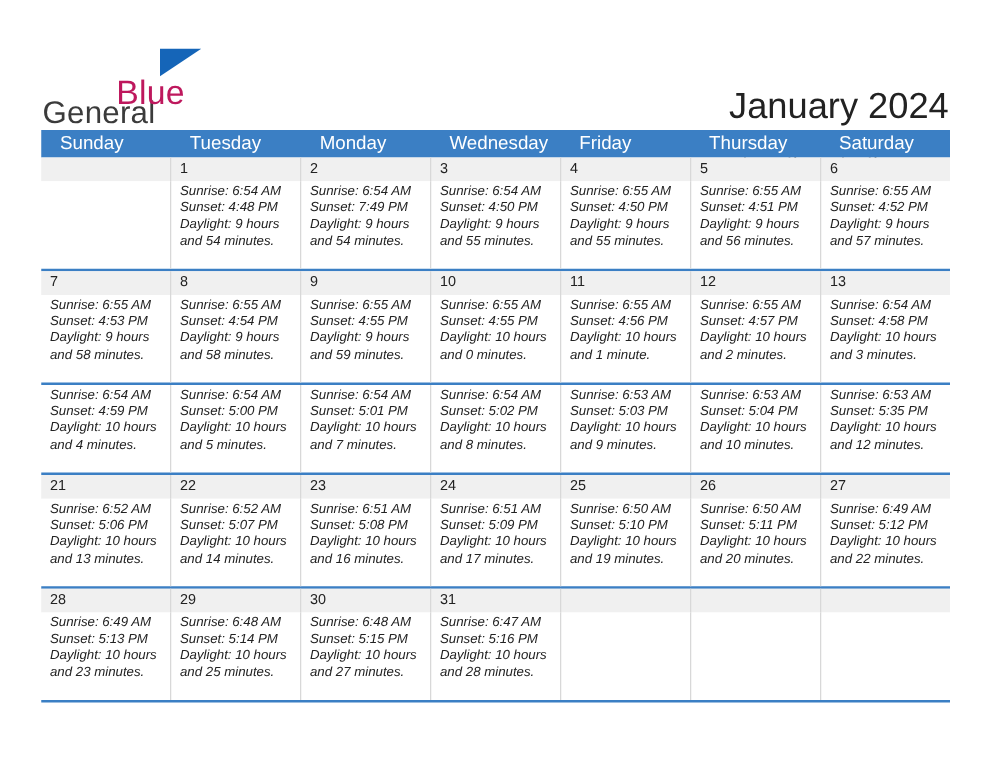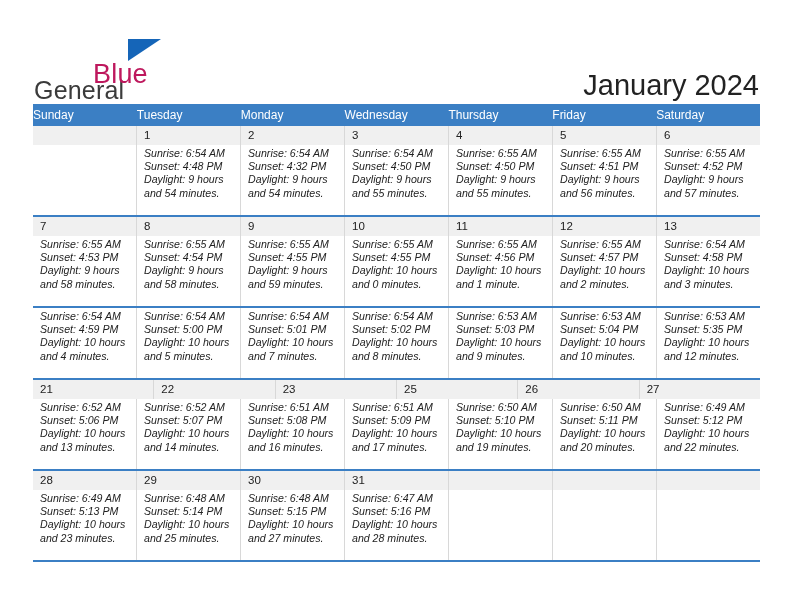--- a/index.html
+++ b/index.html
@@ -93,23 +93,23 @@
     width: 727px;
   }
   .weekday-row {
     display: flex;
     background: #3b7fc4;
     height: 22px;
   }
   .weekday {
     flex: 1 1 0;
     color: #ffffff;
-    font-size: 12px;
+    font-size: 15px;
     line-height: 22px;
-    padding-left: 0;
+    padding-left: 15px;
     box-sizing: border-box;
     white-space: nowrap;
   }
 
   .week {
     border-top: 2px solid #3b7fc4;
   }
   .week:first-of-type {
     border-top: none;
   }
@@ -171,22 +171,22 @@
       <div class="cal-subtitle">Hafizan, Nangarhar, Afghanistan</div>
     </div>
   </div>
 
   <div class="calendar">
     <div class="weekday-row">
       <div class="weekday">Sunday</div>
       <div class="weekday">Tuesday</div>
       <div class="weekday">Monday</div>
       <div class="weekday">Wednesday</div>
+      <div class="weekday">Friday</div>
       <div class="weekday">Thursday</div>
-      <div class="weekday">Friday</div>
       <div class="weekday">Saturday</div>
     </div>
 
     <div id="weeks-container">
         <div class="week">
           <div class="week-daynums">
             <div class="daynum-cell"></div>
             <div class="daynum-cell">1</div>
             <div class="daynum-cell">2</div>
             <div class="daynum-cell">3</div>
@@ -196,21 +196,21 @@
           </div>
           <div class="week-body">
             <div class="body-cell empty-cell"></div>
             <div class="body-cell">
               <div>Sunrise: 6:54 AM</div>
               <div>Sunset: 4:48 PM</div>
               <div class="daylight">Daylight: 9 hours and 54 minutes.</div>
             </div>
             <div class="body-cell">
               <div>Sunrise: 6:54 AM</div>
-              <div>Sunset: 4:32 PM</div>
+              <div>Sunset: 7:49 PM</div>
               <div class="daylight">Daylight: 9 hours and 54 minutes.</div>
             </div>
             <div class="body-cell">
               <div>Sunrise: 6:54 AM</div>
               <div>Sunset: 4:50 PM</div>
               <div class="daylight">Daylight: 9 hours and 55 minutes.</div>
             </div>
             <div class="body-cell">
               <div>Sunrise: 6:55 AM</div>
               <div>Sunset: 4:50 PM</div>
@@ -313,20 +313,21 @@
               <div>Sunset: 5:35 PM</div>
               <div class="daylight">Daylight: 10 hours and 12 minutes.</div>
             </div>
           </div>
         </div>
         <div class="week">
           <div class="week-daynums">
             <div class="daynum-cell">21</div>
             <div class="daynum-cell">22</div>
             <div class="daynum-cell">23</div>
+            <div class="daynum-cell">24</div>
             <div class="daynum-cell">25</div>
             <div class="daynum-cell">26</div>
             <div class="daynum-cell">27</div>
           </div>
           <div class="week-body">
             <div class="body-cell">
               <div>Sunrise: 6:52 AM</div>
               <div>Sunset: 5:06 PM</div>
               <div class="daylight">Daylight: 10 hours and 13 minutes.</div>
             </div>

